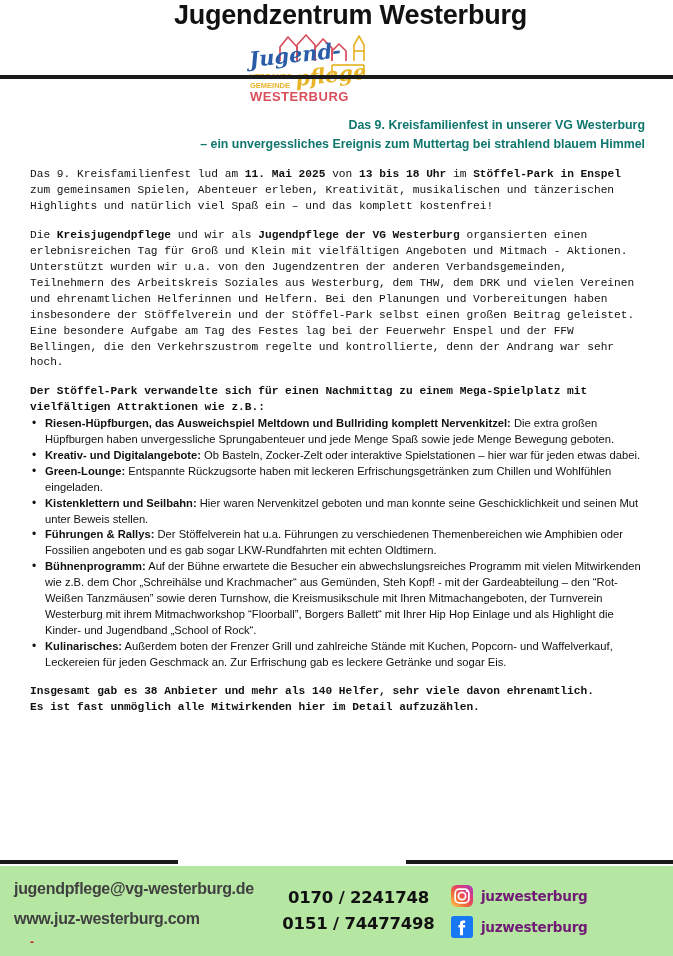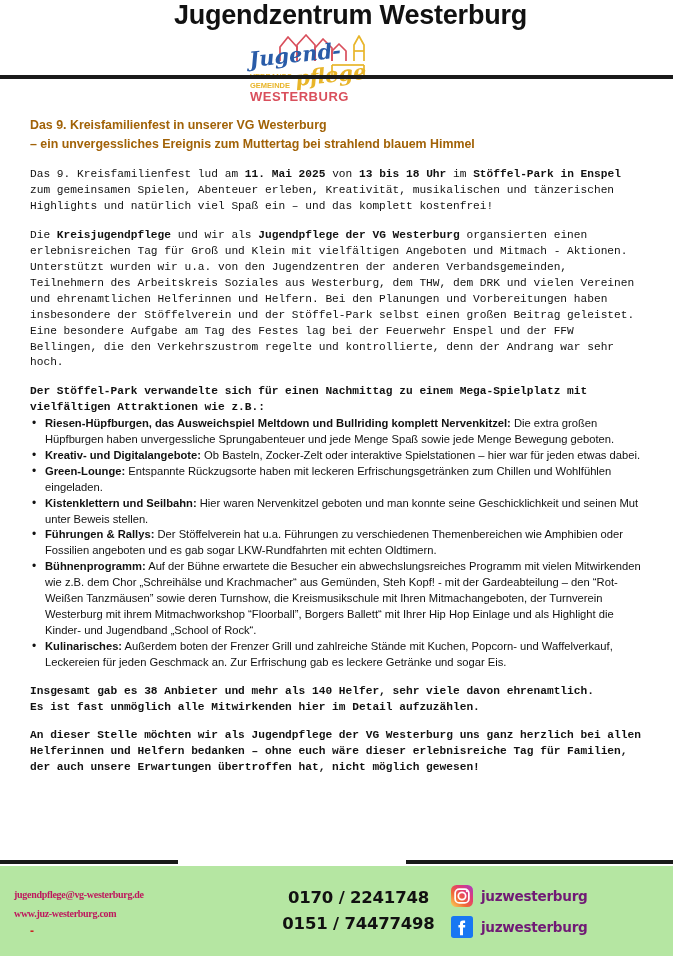--- a/index.html
+++ b/index.html
@@ -56,24 +56,24 @@
     flex: 0 0 auto;
   }
   .logo svg { display: block; }
 
   
   .content {
     padding: 24px 28px 0 30px;
     box-sizing: border-box;
   }
   .doc-title {
-    text-align: left;
+    text-align: right;
     font-weight: bold;
     font-size: 12.4px;
-    color: #a16207;
+    color: #0f766e;
     line-height: 1.55;
     margin: 14px 0 0 0;
   }
   .doc-title .line2 { display: block; }
 
   p.para {
     font-size: 11.2px;
     line-height: 1.42;
     color: #111111;
     margin: 0;
@@ -149,24 +149,24 @@
     box-sizing: border-box;
   }
   .f-col-phone {
     width: 185px;
     flex: 0 0 auto;
   }
   .f-col-social {
     flex: 1 1 auto;
   }
   .f-line {
-    font-family: Liberation Serif, serif;
-    font-size: 10px;
-    font-weight: bold;
-    color: #be185d;
+    font-family: Liberation Sans, sans-serif;
+    font-size: 16px;
+    font-weight: bold;
+    color: #404040;
     line-height: 1.9;
     letter-spacing: -0.3px;
   }
   .f-phone {
     font-family: "DejaVu Sans", sans-serif;
     font-size: 16.5px;
     font-weight: bold;
     color: #111111;
     line-height: 1.55;
     letter-spacing: -0.2px;
@@ -274,21 +274,20 @@
       <li><span class="b">Kulinarisches:</span><span> Außerdem boten der Frenzer Grill und zahlreiche Stände mit Kuchen, Popcorn- und Waffelverkauf, Leckereien für jeden Geschmack an. Zur Erfrischung gab es leckere Getränke und sogar Eis.</span></li>
     </ul>
 
     <div class="block-gap"></div>
 
     <p class="para lead-bold">Insgesamt gab es 38 Anbieter und mehr als 140 Helfer, sehr viele davon ehrenamtlich.</p>
     <p class="para lead-bold">Es ist fast unmöglich alle Mitwirkenden hier im Detail aufzuzählen.</p>
 
     <div class="block-gap"></div>
 
-    <p class="para lead-bold">An dieser Stelle möchten wir als Jugendpflege der VG Westerburg uns ganz herzlich bei allen Helferinnen und Helfern bedanken – ohne euch wäre dieser erlebnisreiche Tag für Familien, der auch unsere Erwartungen übertroffen hat, nicht möglich gewesen!</p>
 
   </div>
 
   <div class="footer-wrap">
     <div class="footer-rule"></div>
     <div class="footer-rule-gap"></div>
 
     <div class="footer">
 
       <div class="f-col-contact">

